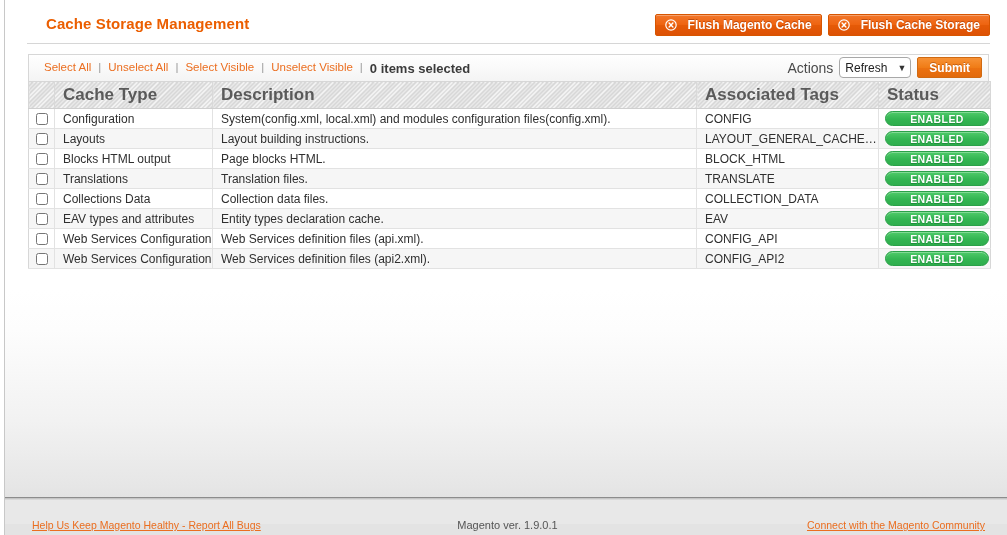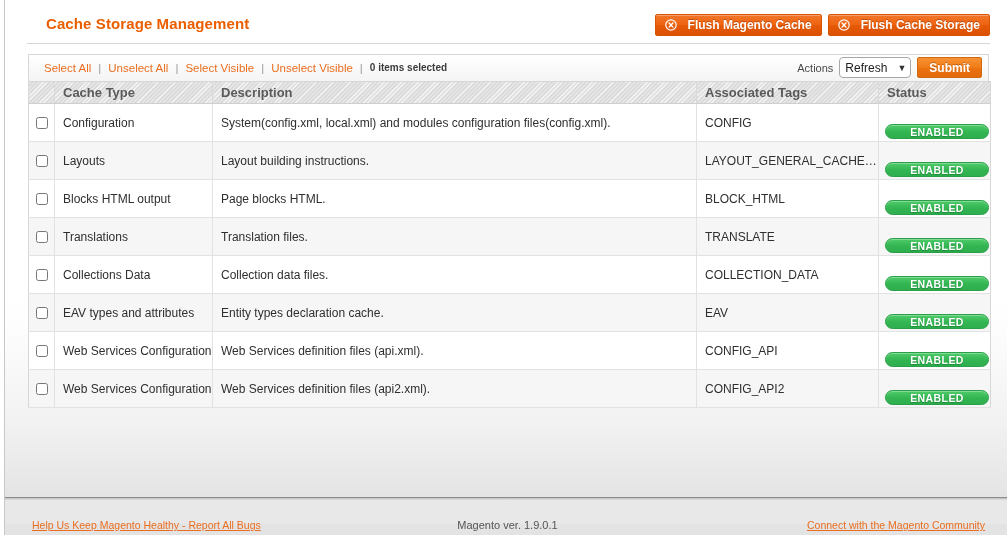--- a/index.html
+++ b/index.html
@@ -111,32 +111,32 @@
     padding: 0 6px;
     cursor: pointer;
     white-space: nowrap;
   }
   .ma-sep { color: #9a9a9a; padding: 0 1px; }
   .ma-count {
     color: #3b3b3b;
     font-weight: bold;
     padding-left: 6px;
     white-space: nowrap;
-    font-size: 10px;
+    font-size: 13px;
   }
   .ma-right {
     position: absolute;
     right: 6px; top: 2px;
     display: flex;
     align-items: center;
     gap: 6px;
   }
   .ma-actions-label {
     color: #4a4a4a;
-    font-size: 11px;
+    font-size: 14px;
   }
   .ma-select {
     appearance: none;
     -webkit-appearance: none;
     height: 21px;
     min-width: 72px;
     padding: 0 20px 0 5px;
     border: 1px solid #a8a8a8;
     background: #ffffff;
     font-family: "Liberation Sans", sans-serif;
@@ -173,21 +173,21 @@
     width: 100%;
     border-collapse: collapse;
     border: 1px solid #d7d7d7;
     background: #fff;
     table-layout: fixed;
   }
   #cache-grid thead th {
     height: 20px;
     padding: 3px 0 3px 8px;
     text-align: left;
-    font-size: 13px;
+    font-size: 17px;
     font-weight: bold;
     color: #5a5a5a;
     border-right: 1px solid #d9d9d9;
     border-bottom: 1px solid #cfcfcf;
     background-color: #e5e5e5;
     background-image:
       repeating-linear-gradient(135deg,
         rgba(255,255,255,.85) 0px, rgba(255,255,255,.85) 1px,
         rgba(214,214,214,.9) 1px, rgba(214,214,214,.9) 3px);
     white-space: nowrap;
@@ -237,21 +237,20 @@
     border-radius: 8px;
     text-align: center;
     font-size: 10.5px;
     font-weight: bold;
     letter-spacing: .4px;
     color: #ffffff;
     text-shadow: 0 1px 1px rgba(0,90,30,.45);
     background: linear-gradient(to bottom, #4fcb6a 0%, #33b552 55%, #2fae4d 100%);
     border: 1px solid #2aa148;
     box-shadow: inset 0 1px 0 rgba(255,255,255,.3);
-    margin-top: 18px;
   }
 
   
   #footer-sep {
     position: absolute;
     left: 0; top: 497px;
     width: 1005px; height: 3px;
     background: linear-gradient(to bottom, #8c8c8c 0%, #8c8c8c 50%, #c5c5c5 50%, #e2e2e2 100%);
   }
   #footer {

